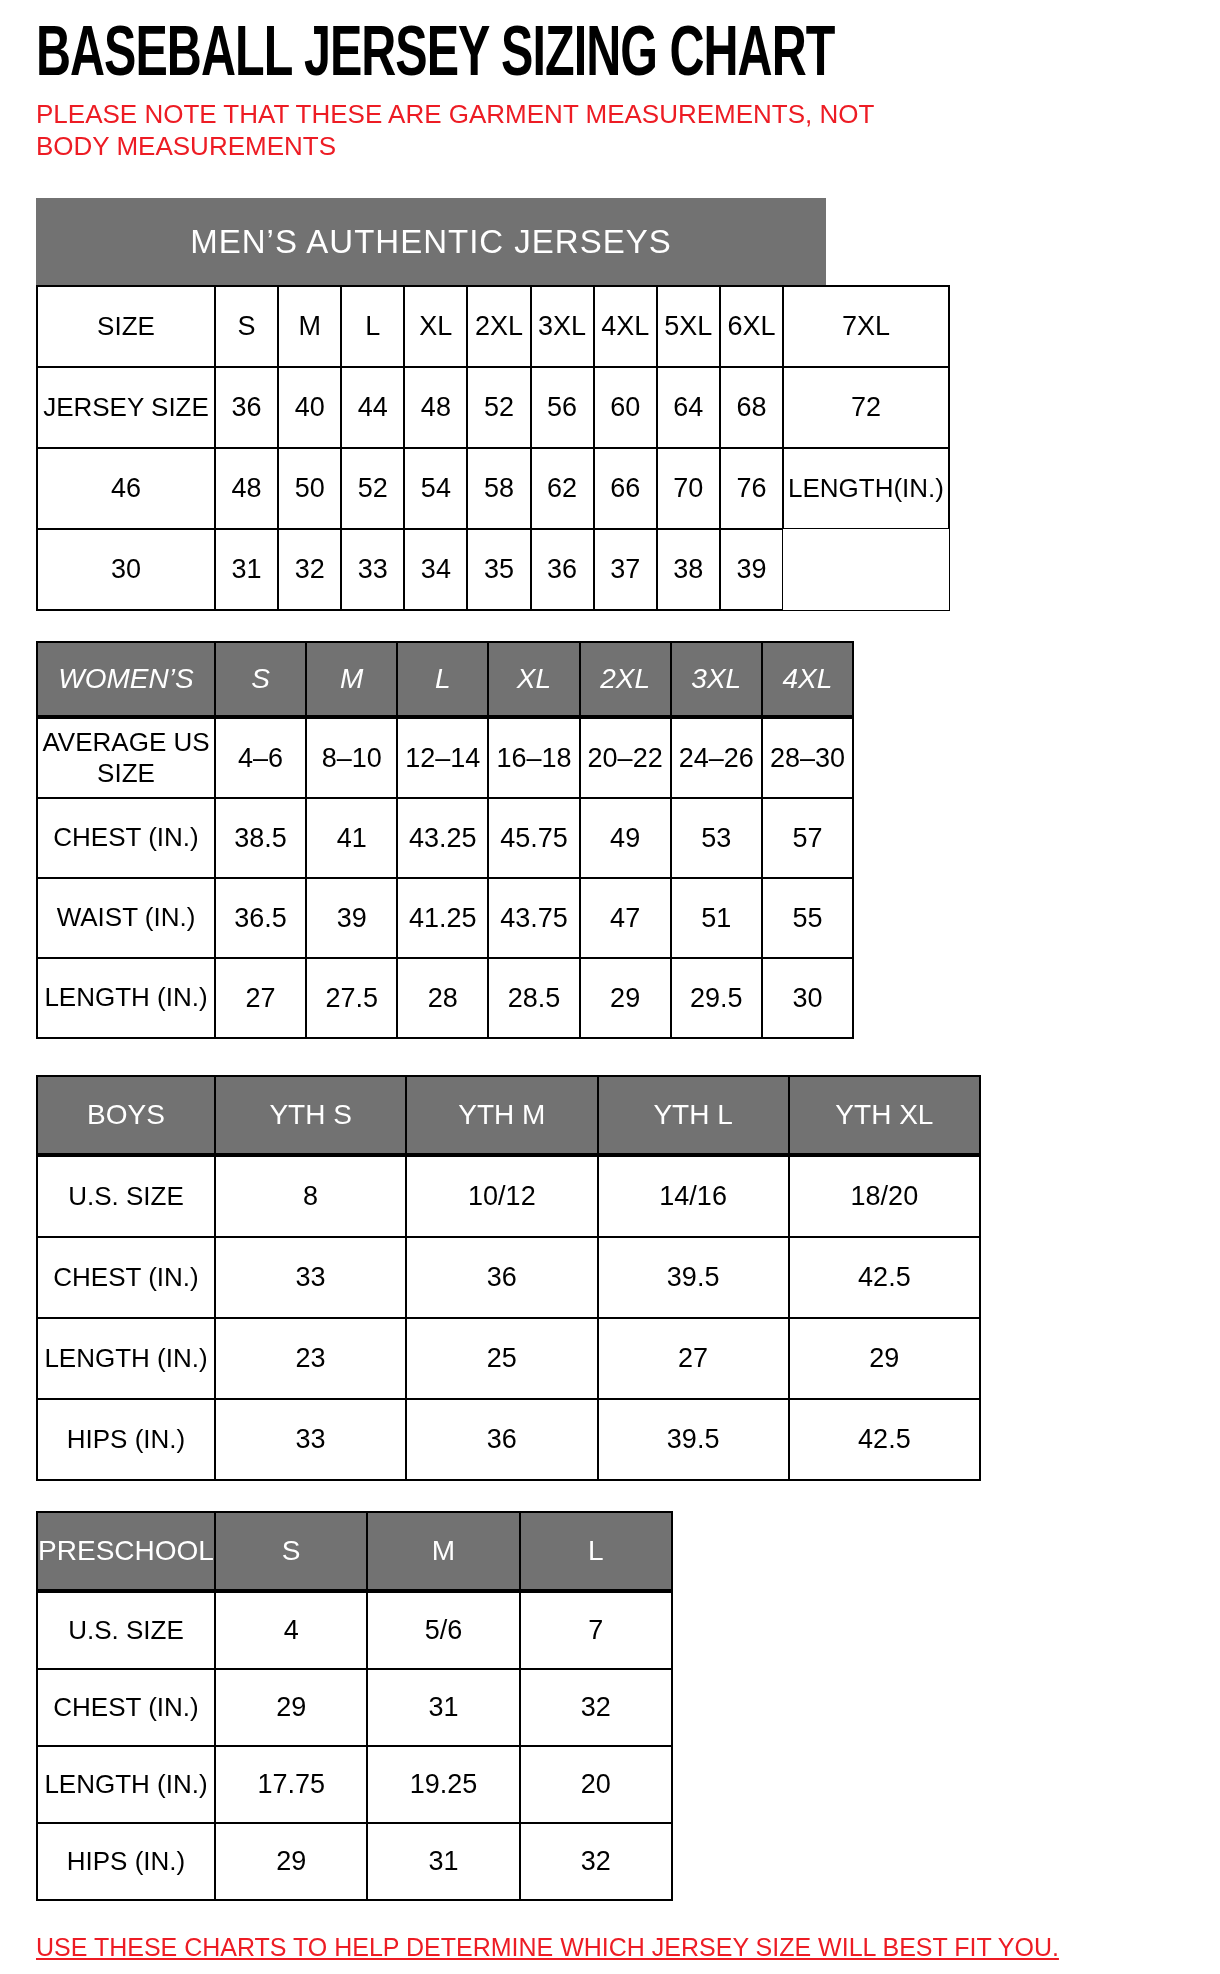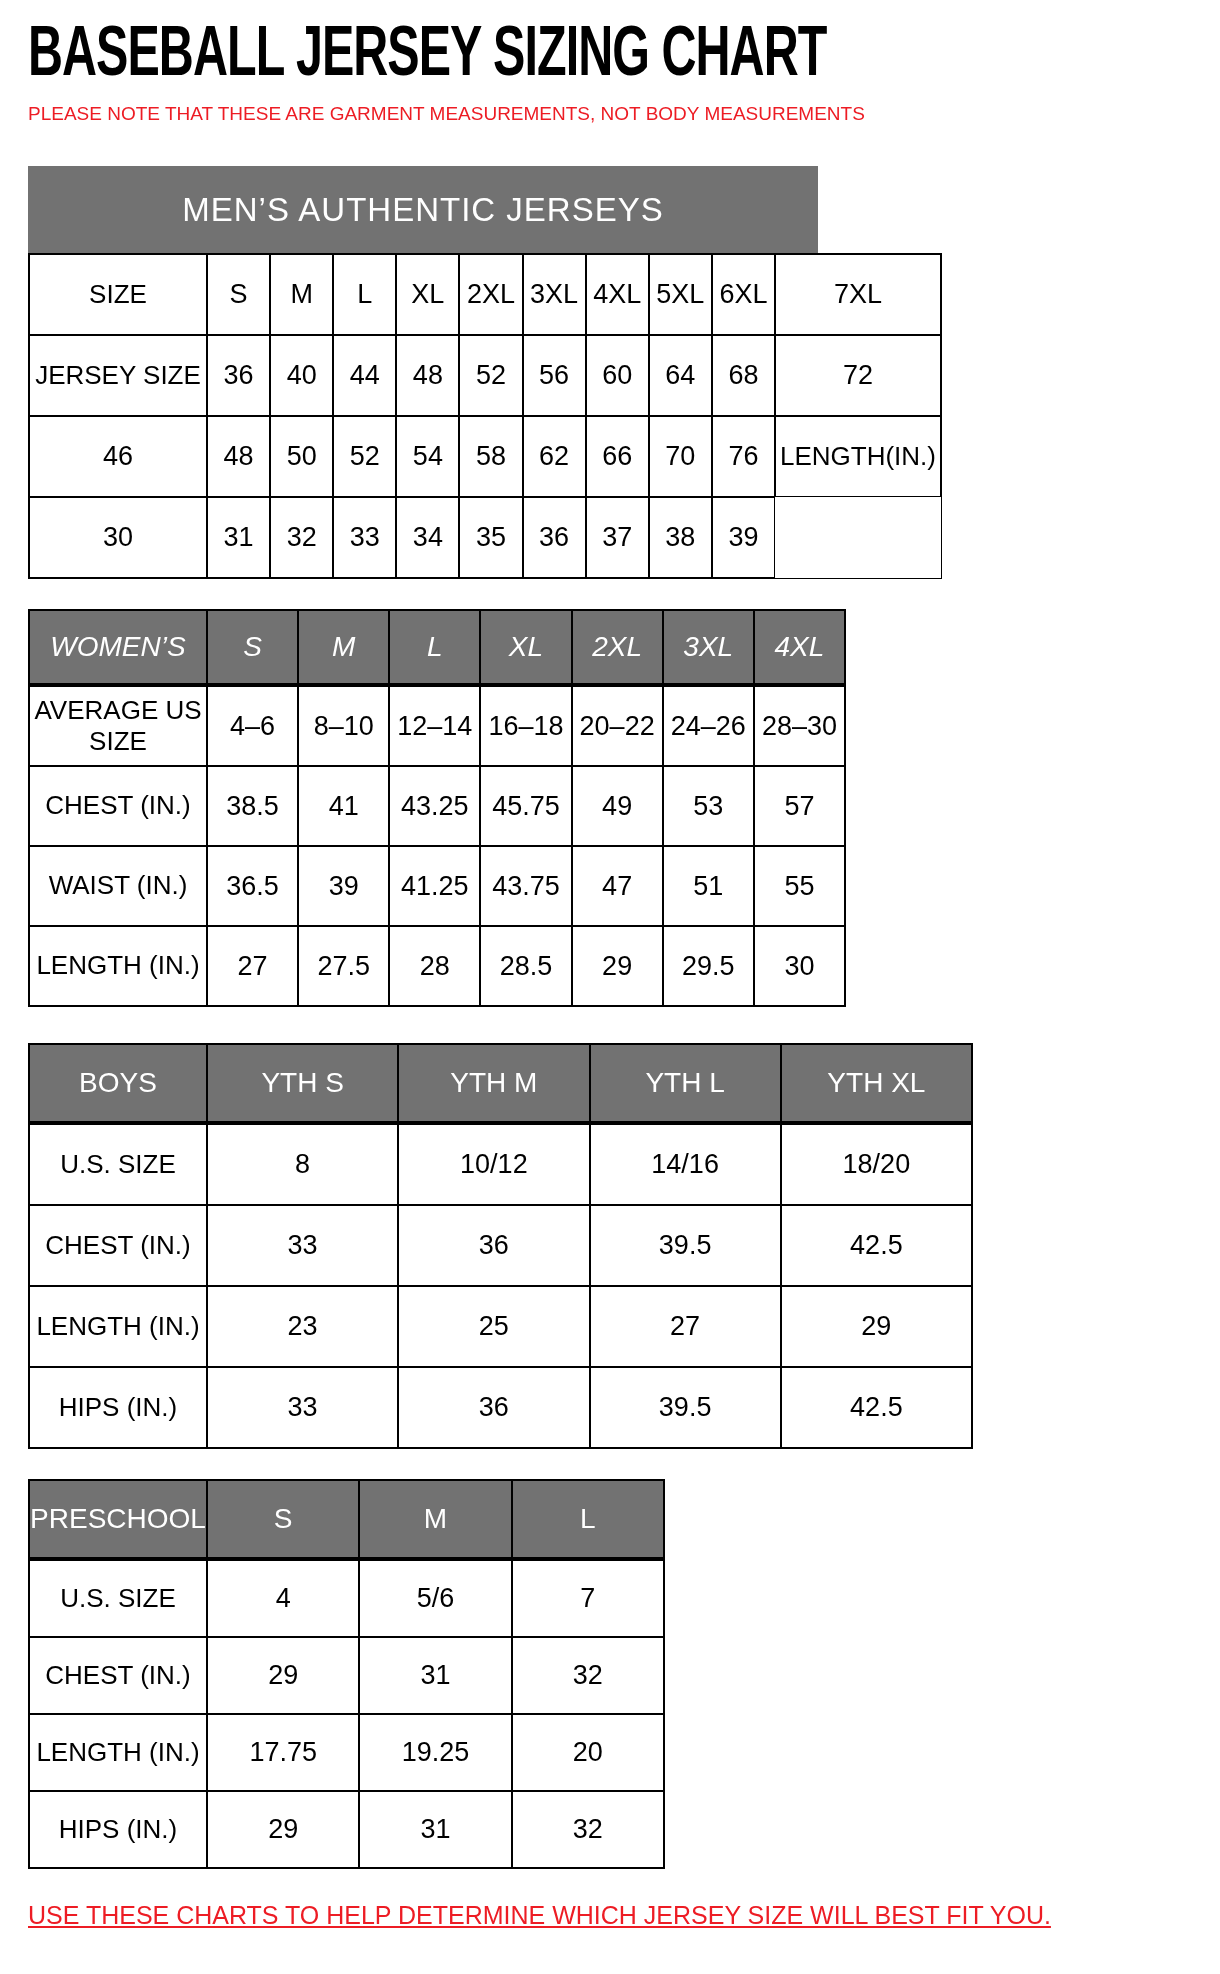--- a/index.html
+++ b/index.html
@@ -1,33 +1,33 @@
 <!DOCTYPE html>
 <html><head>
 <meta charset="utf-8">
 <style>
   * { box-sizing: border-box; margin: 0; padding: 0; }
   html, body { background: #ffffff; }
   body {
     width: 1220px; height: 1974px; overflow: hidden;
     font-family: "Liberation Sans", sans-serif; color: #000;
   }
-  #page { padding: 16px 35px 0 28px; }
+  #page { padding: 16px 35px 0 36px; }
 
   
   h1[data-name="page-title"] {
     height: 76px; display: flex; align-items: center;
     font-size: 50px; font-weight: bold; letter-spacing: -1px;
     white-space: nowrap;
     transform: scale(0.97, 1.42); transform-origin: 0 60%;
     margin-bottom: 6px;
   }
 
   .note {
-    color: #ed1c24; font-size: 19px; line-height: 32px;
+    color: #ed1c24; font-size: 26px; line-height: 32px;
     max-width: 885px; font-weight: 400;
   }
   .top-note { margin-bottom: 36px; }
   .footer-note { margin-top: 16px; max-width: 1160px; white-space: nowrap; font-size: 25px; text-decoration: underline; }
 
   .tbl { margin-bottom: 30px; }
   .tbl.womens { margin-bottom: 36px; }
 
   .banner {
     background: #727272; color: #fff;

